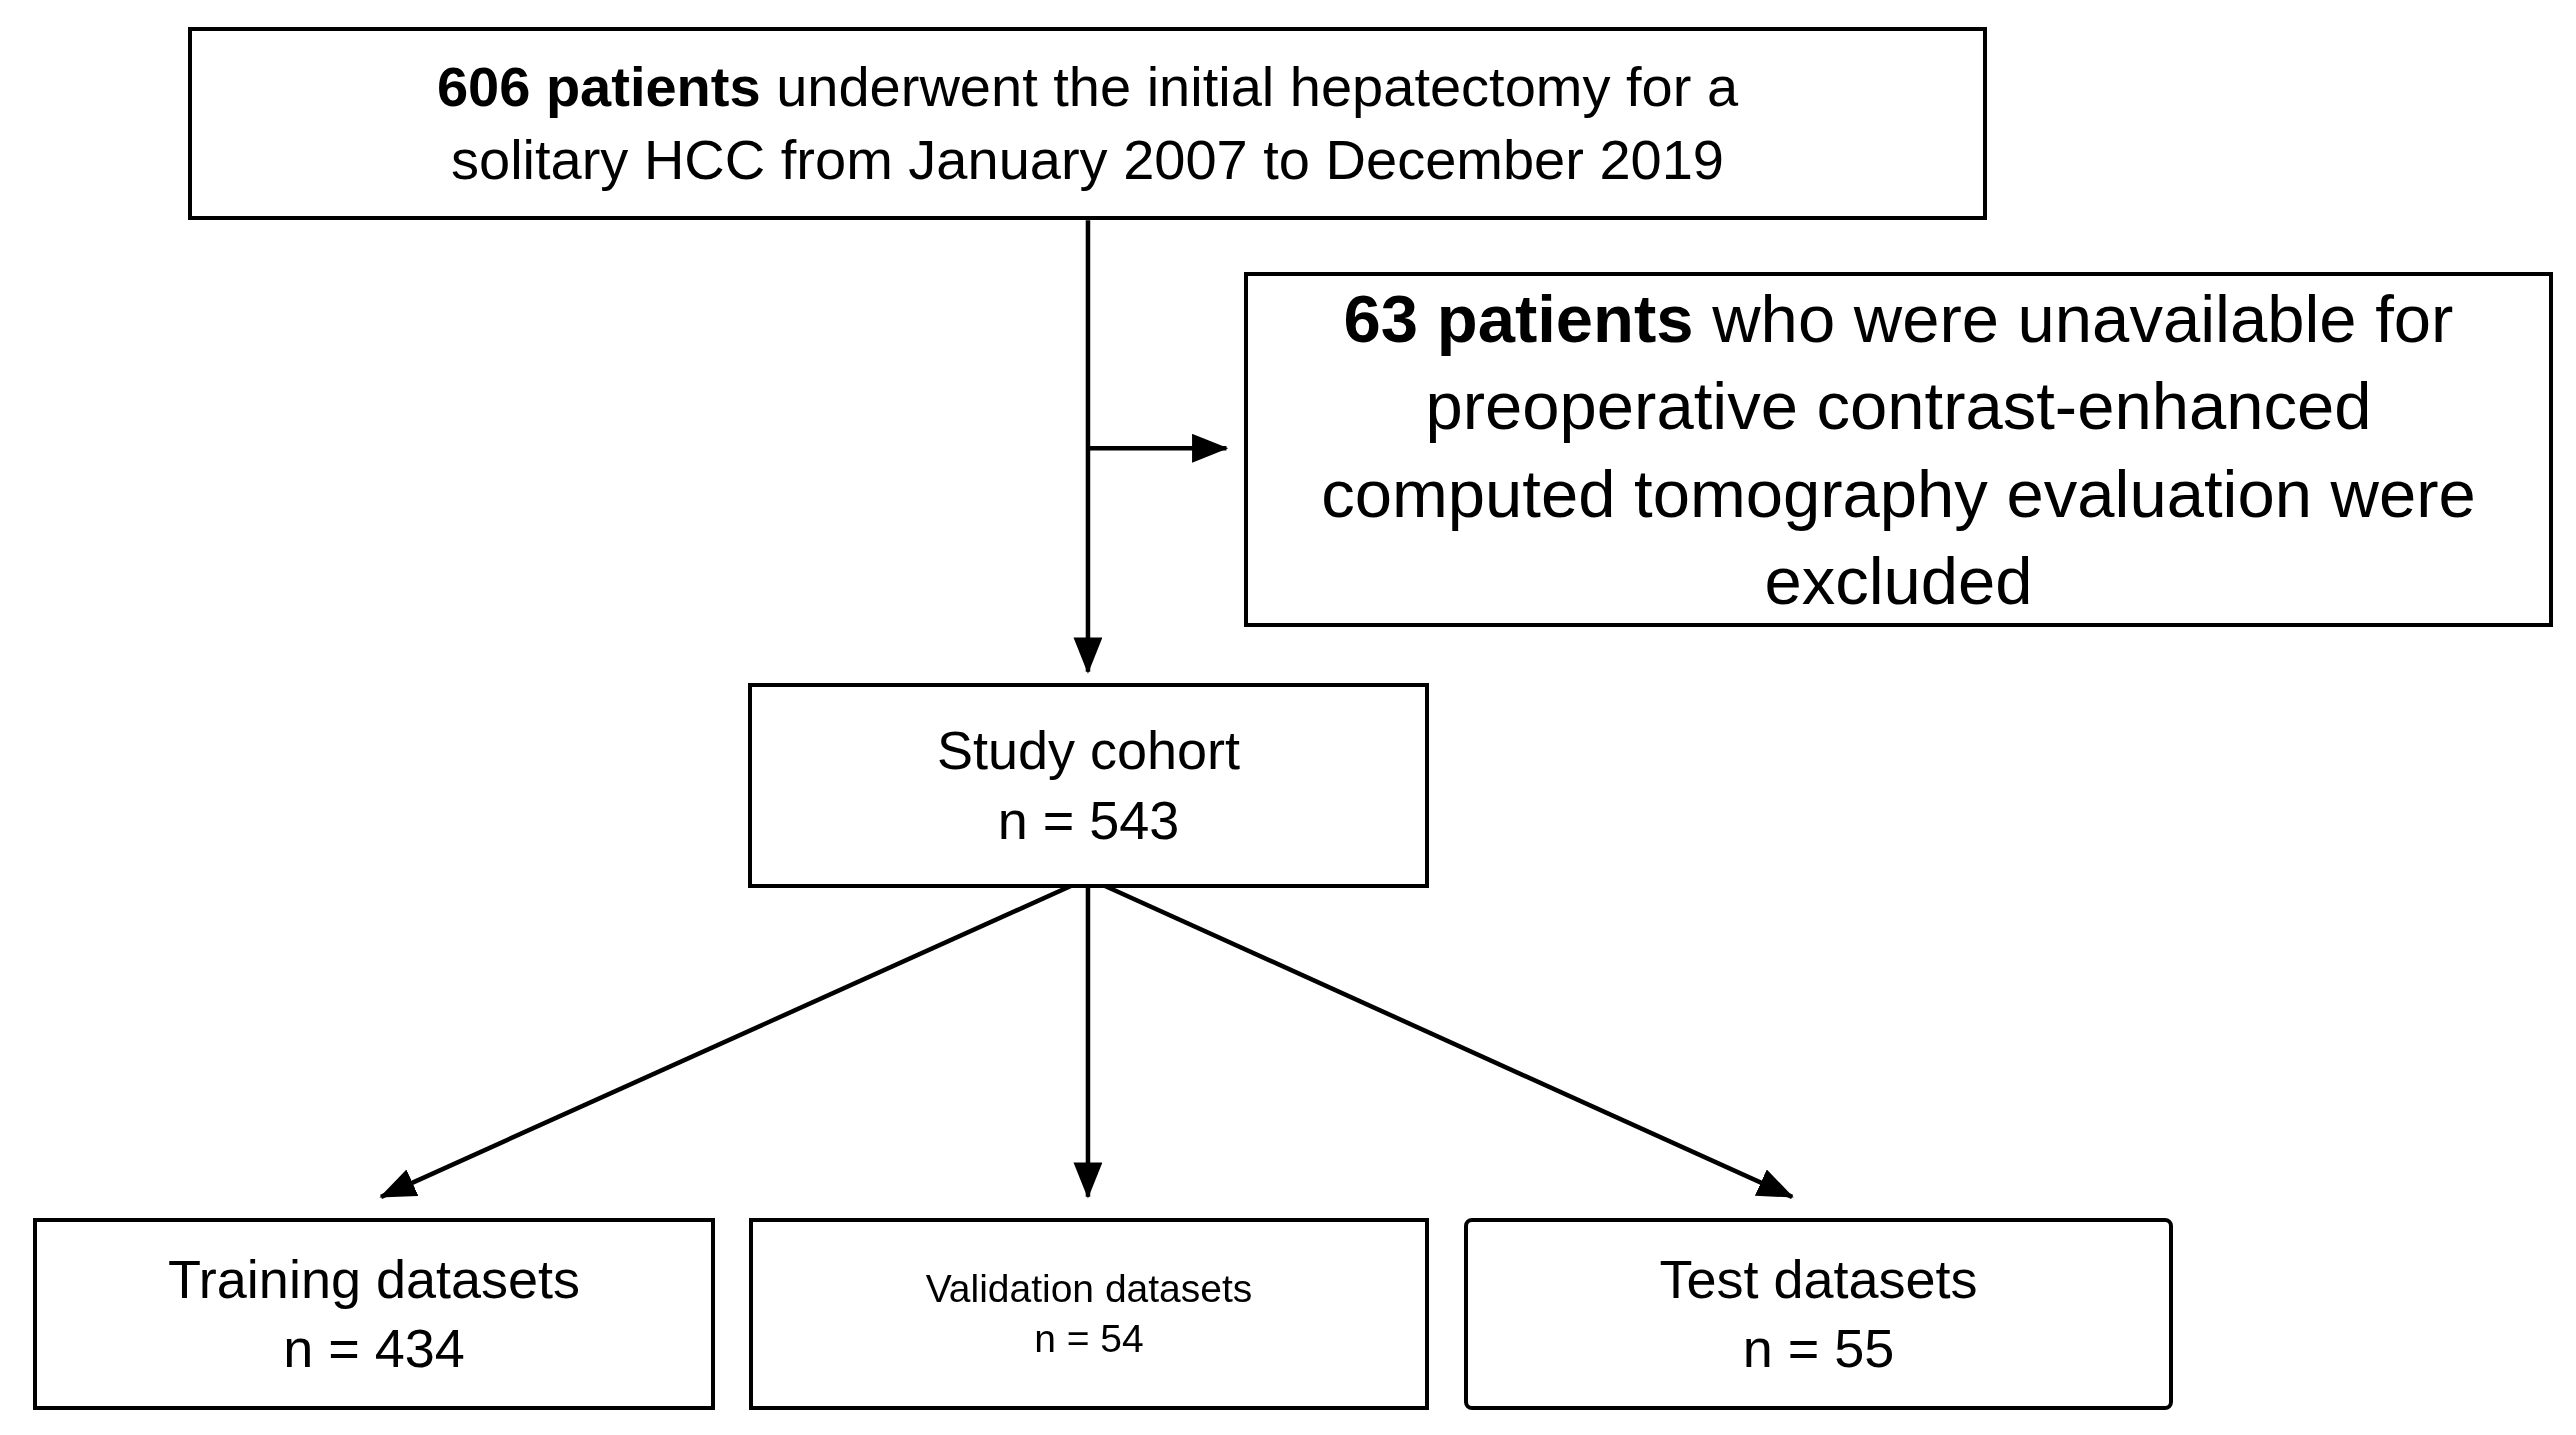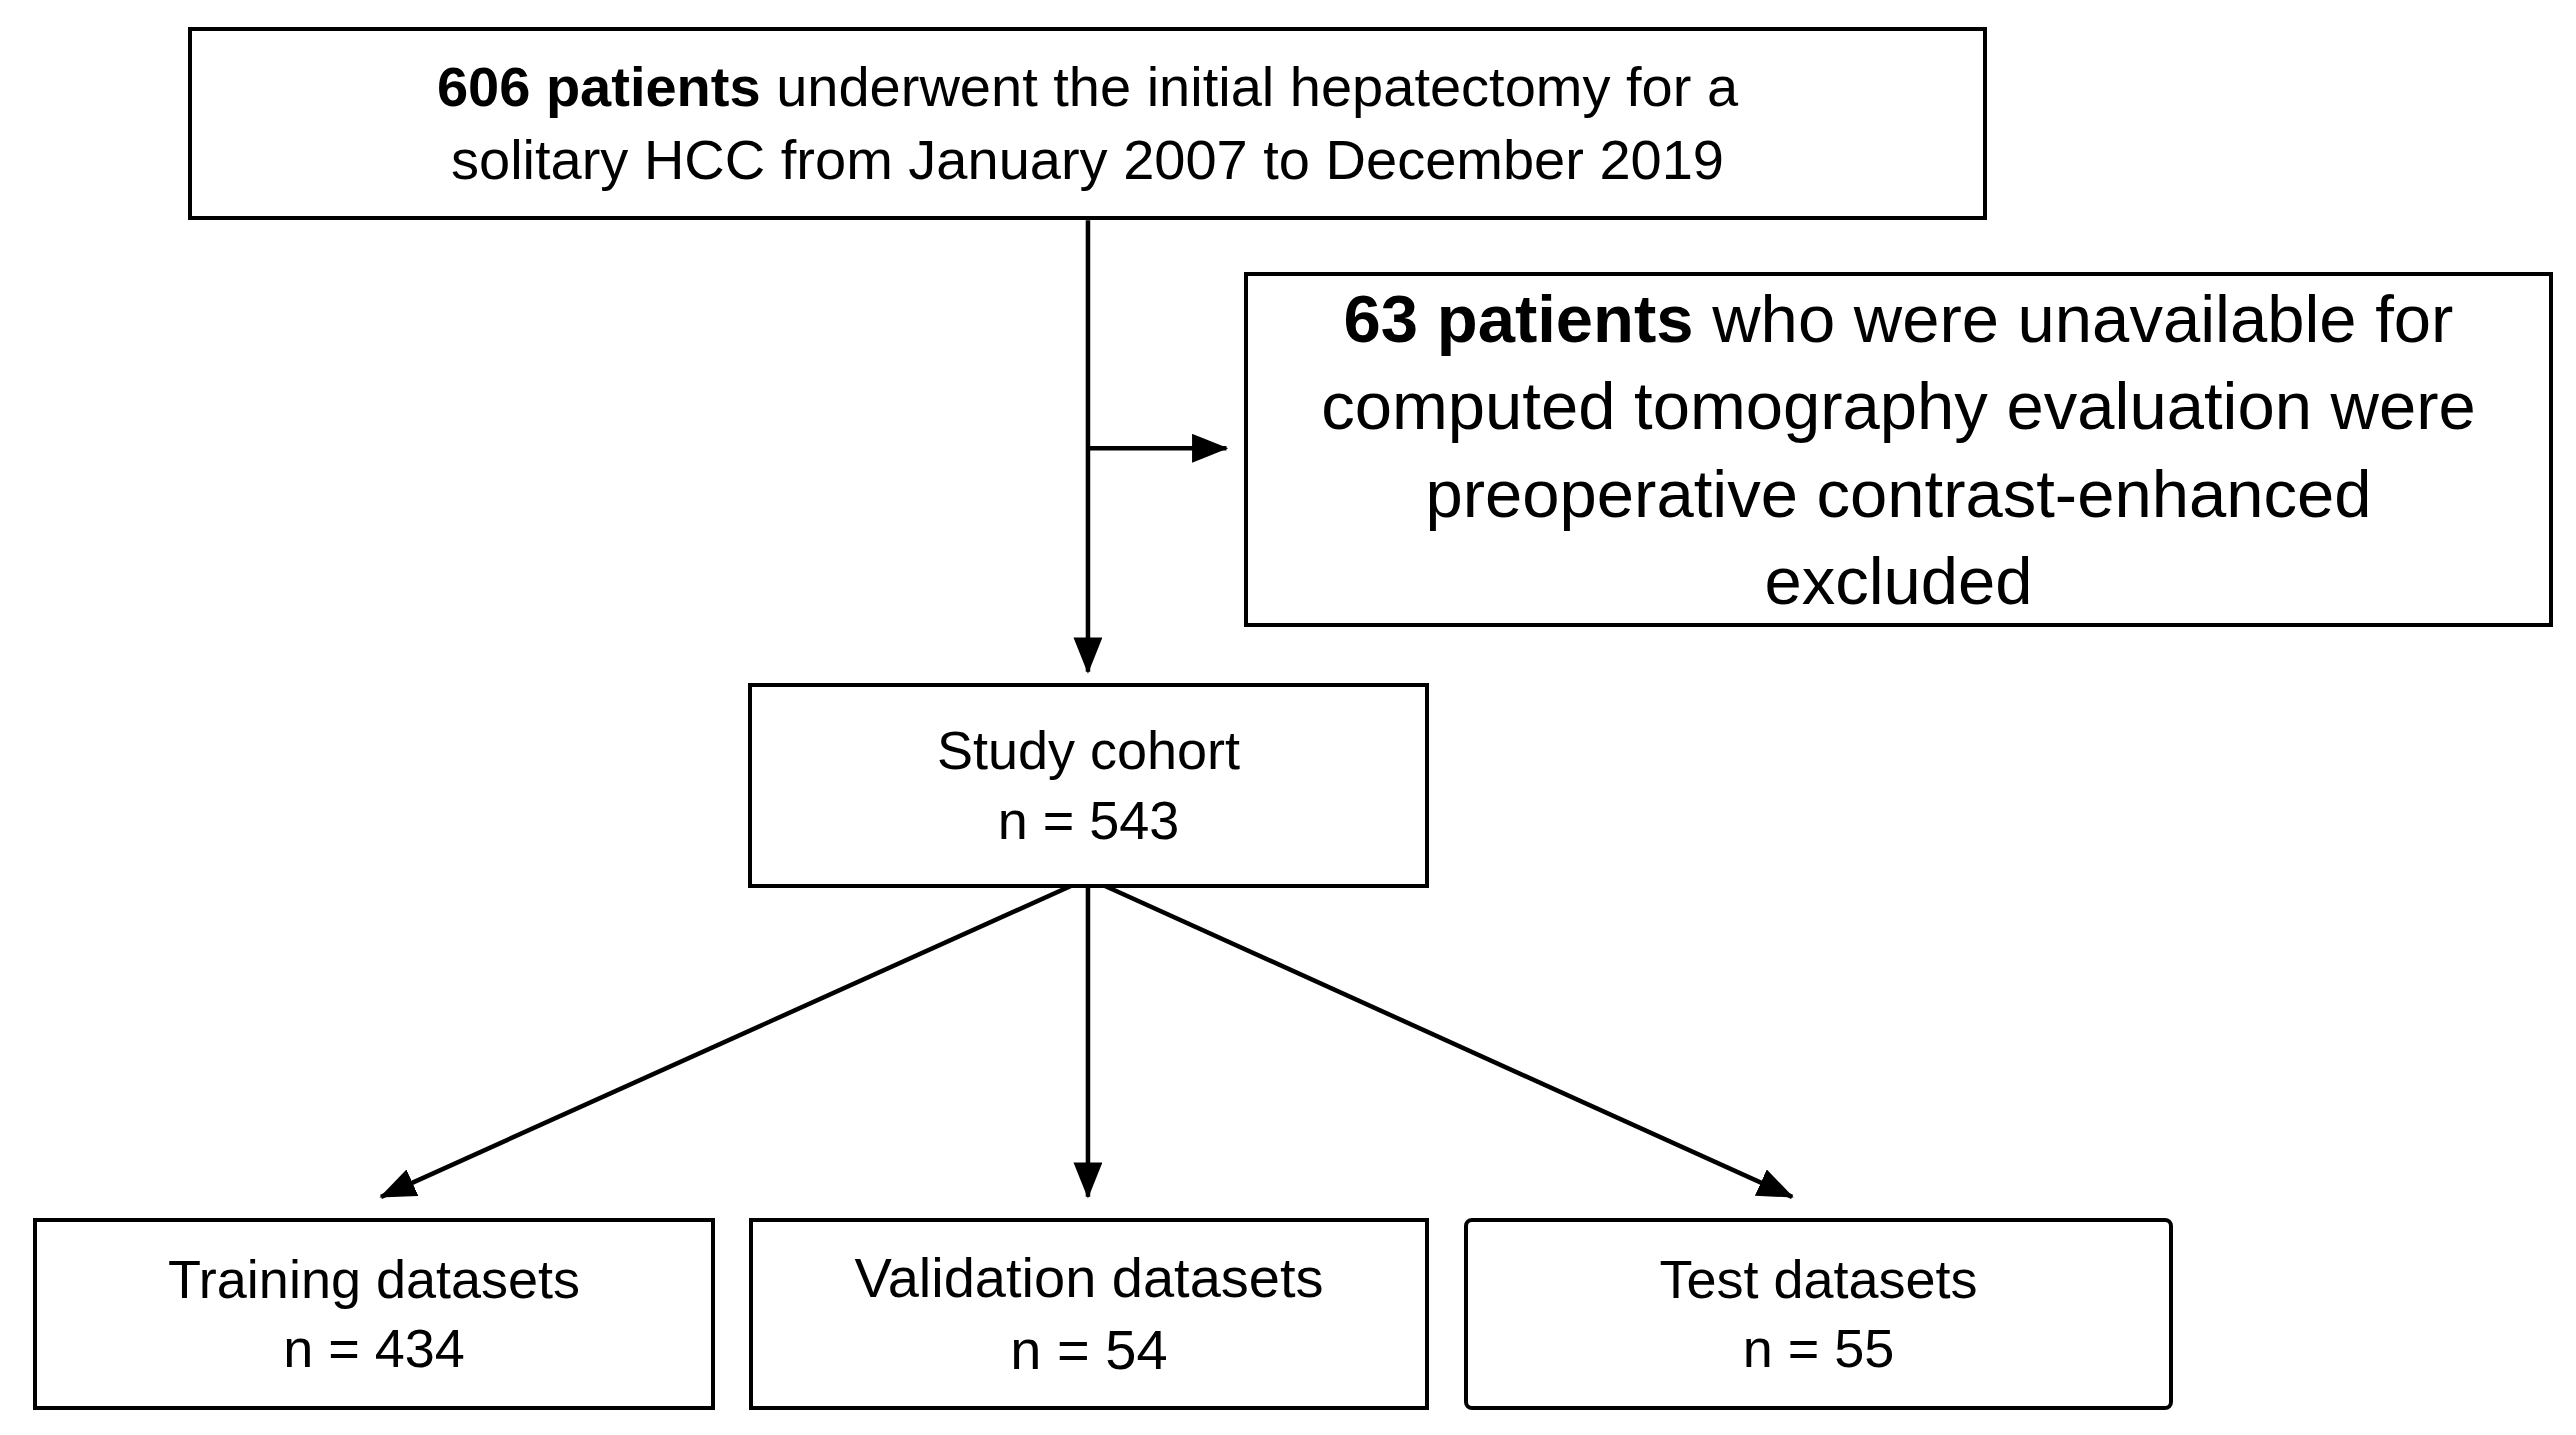--- a/index.html
+++ b/index.html
@@ -86,21 +86,21 @@
     top: 1218px;
     width: 682px;
     height: 192px;
     font-size: 54px;
   }
   #node-validation {
     left: 749px;
     top: 1218px;
     width: 680px;
     height: 192px;
-    font-size: 56px;
+    font-size: 39px;
   }
   #node-test {
     left: 1464px;
     top: 1218px;
     width: 709px;
     height: 192px;
     font-size: 54px;
     border-radius: 8px;
   }
 </style>
@@ -128,22 +128,22 @@
   </svg>
 
   <div class="node-box" id="node-source">
     <span class="node-para"><span class="lead-emph">606 patients </span><span>underwent the initial hepatectomy for a</span>
       <span class="node-line">solitary HCC from January 2007 to December 2019</span>
     </span>
   </div>
 
   <div class="node-box" id="node-excluded">
     <span class="node-para"><span class="lead-emph">63 patients </span><span>who were unavailable for</span>
+      <span class="node-line">preoperative contrast-enhanced</span>
       <span class="node-line">computed tomography evaluation were</span>
-      <span class="node-line">preoperative contrast-enhanced</span>
       <span class="node-line">excluded</span>
     </span>
   </div>
 
   <div class="node-box" id="node-cohort">
     <span class="node-line">Study cohort</span>
     <span class="node-line">n = 543</span>
   </div>
 
   <div class="node-box" id="node-training">

